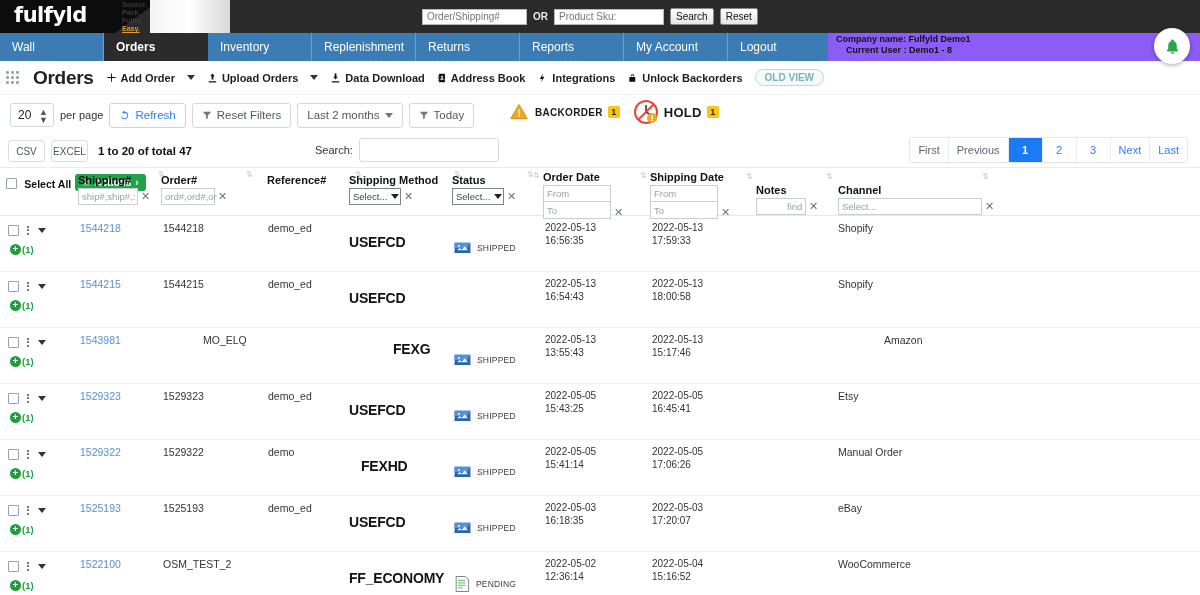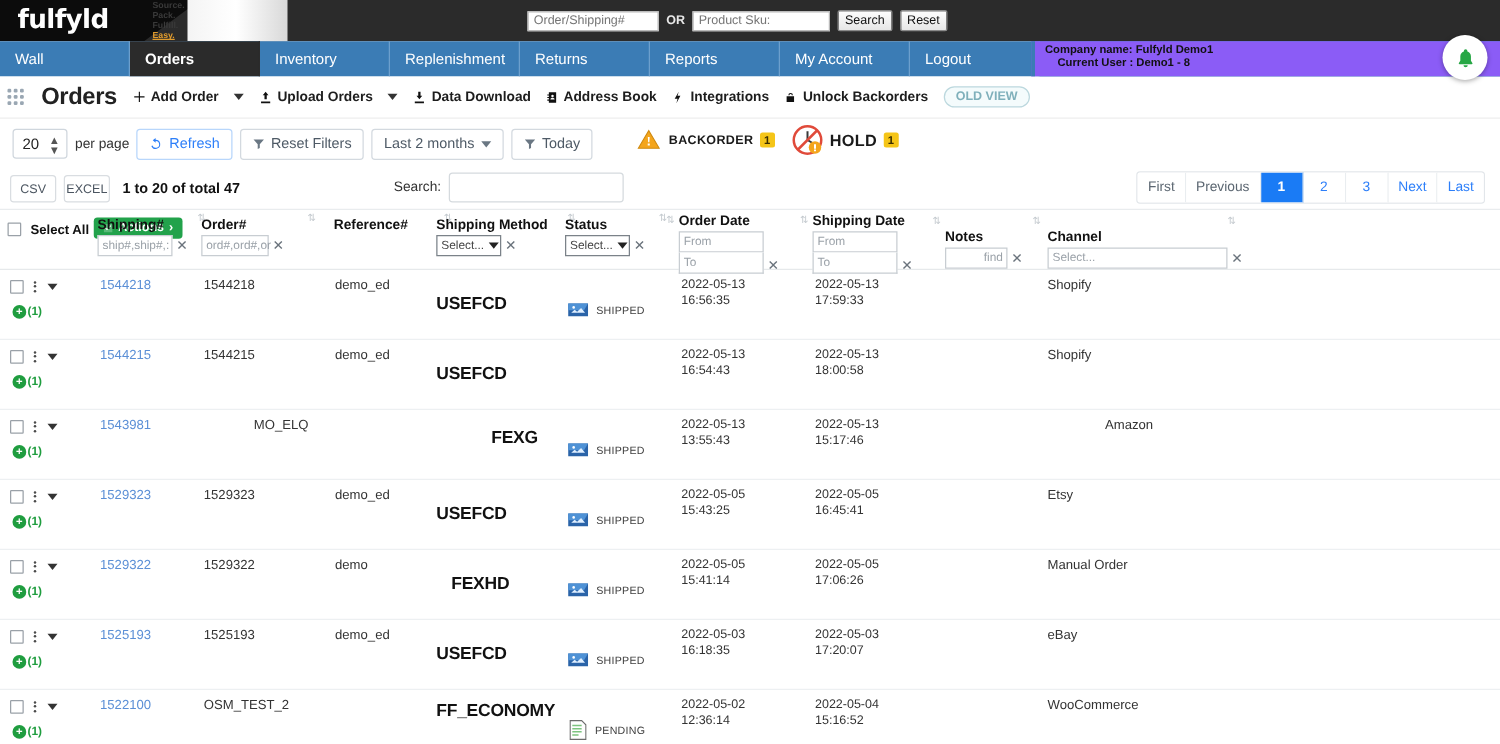--- a/index.html
+++ b/index.html
@@ -653,21 +653,21 @@
           </span>
       <span class="rowcaret"></span>
     </div>
     <div class="plus-one">
       <span class="plus-ico">+</span>
       <span class="plus-txt">(1)</span>
     </div>
     <div class="cell ordlink" style="left:80px; top:6px;">1522100</div>
     <div class="cell" style="left:163px; top:6px;">OSM_TEST_2</div>
     <div class="cell" style="left:268px; top:6px;"></div>
-    <div class="cell ship-method" style="left:349px; top:8px;text-align:center;">FF_ECONOMY</div>
+    <div class="cell ship-method" style="left:349px; top:18px;text-align:center;">FF_ECONOMY</div>
     <div class="cell stat" style="left:452px; top:22px;">
          <svg width="20" height="20" viewBox="0 0 24 24">
   <path fill="#fefefe" stroke="#6b6b6b" stroke-width="1" d="M5 3h11l4 4v14H5z"></path>
   <path fill="#7cc47f" d="M7 7h9v1.4H7zM7 10h9v1.4H7zM7 13h9v1.4H7zM7 16h6v1.4H7z"></path>
           </svg>
          <span class="stat-txt">PENDING</span>
        </div>
     <div class="cell dt" style="left:545px; top:5px;">2022-05-02<br>12:36:14</div>
     <div class="cell dt" style="left:652px; top:5px;">2022-05-04<br>15:16:52</div>
     <div class="cell" style="left:757px; top:6px;"></div>

